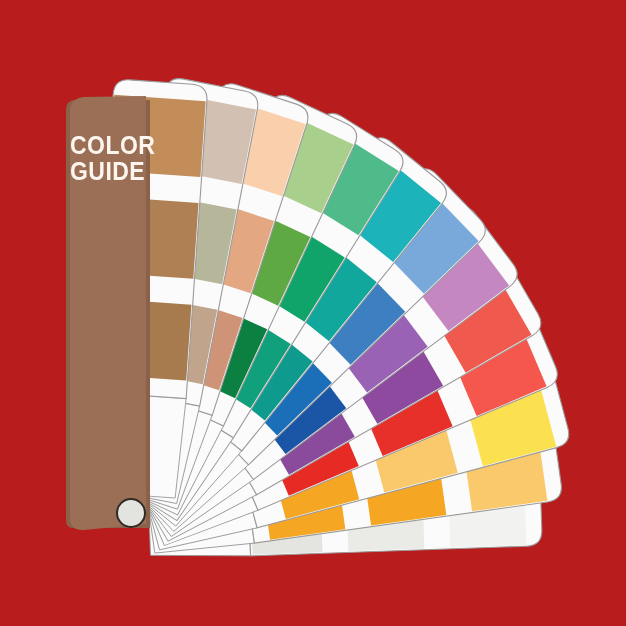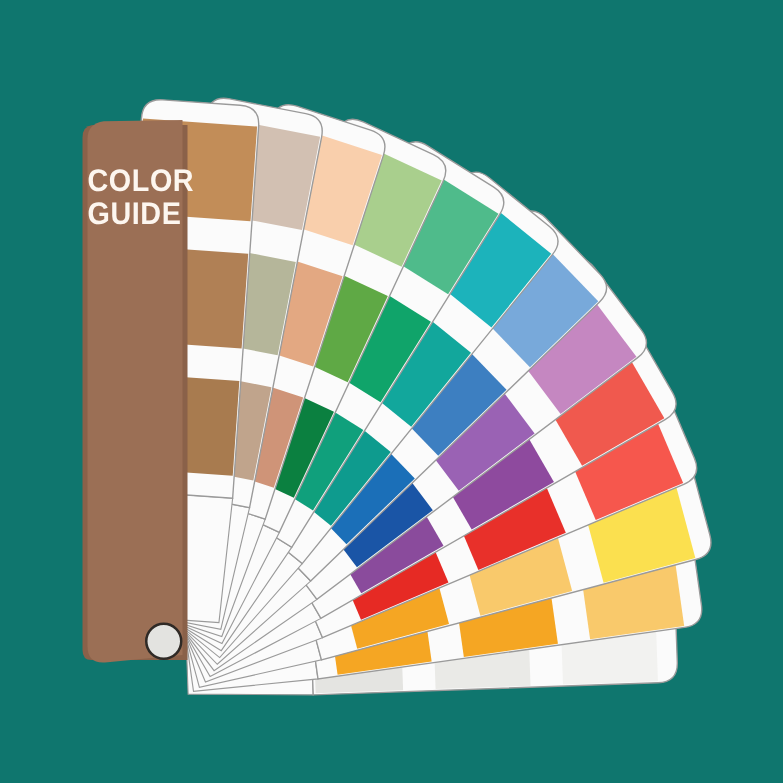--- a/index.html
+++ b/index.html
@@ -2,21 +2,21 @@
 <html><head>
 <meta charset="utf-8">
 <style>
   html,body{margin:0;padding:0;}
   body{
     width:626px;height:626px;overflow:hidden;
     font-family:"Liberation Sans","DejaVu Sans",sans-serif;
   }
   #stage{
     position:relative;width:626px;height:626px;
-    background:#0f766e;overflow:hidden;
+    background:#b91c1c;overflow:hidden;
   }
   #fan-svg{position:absolute;left:0;top:0;width:626px;height:626px;display:block;}
   .cover-title{
     position:absolute;
     left:70px;top:132px;width:92px;
     color:#fdf6ef;
     font-weight:bold;
     font-size:25px;
     line-height:26px;
     letter-spacing:0.5px;

